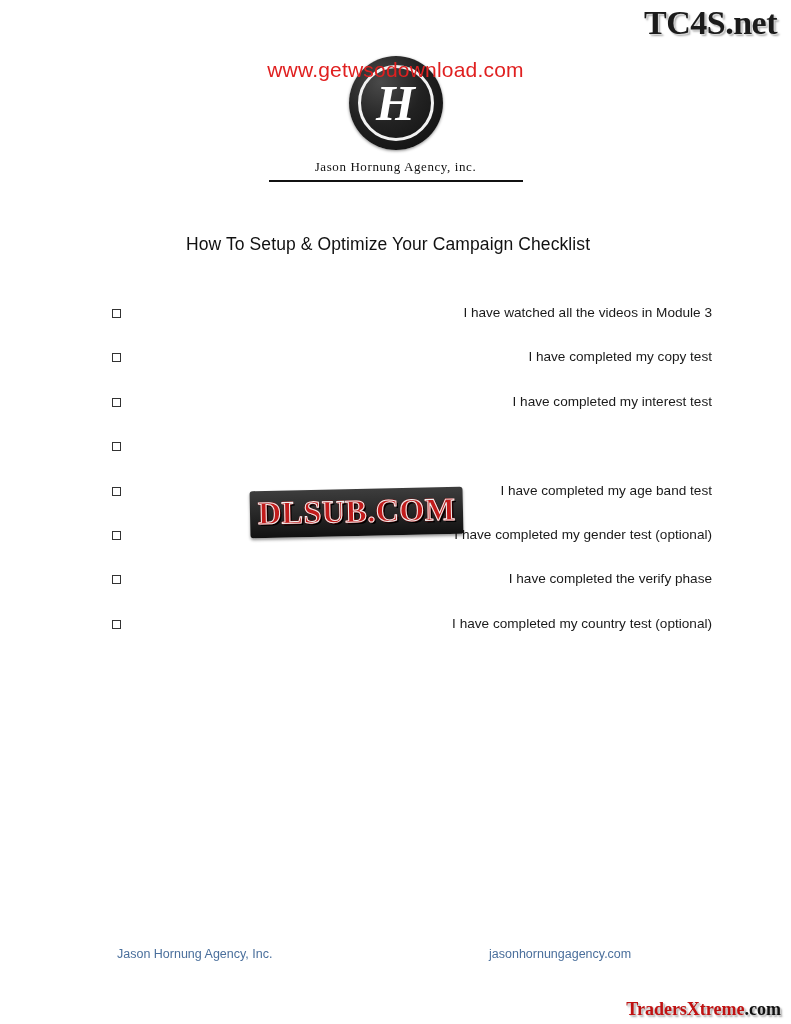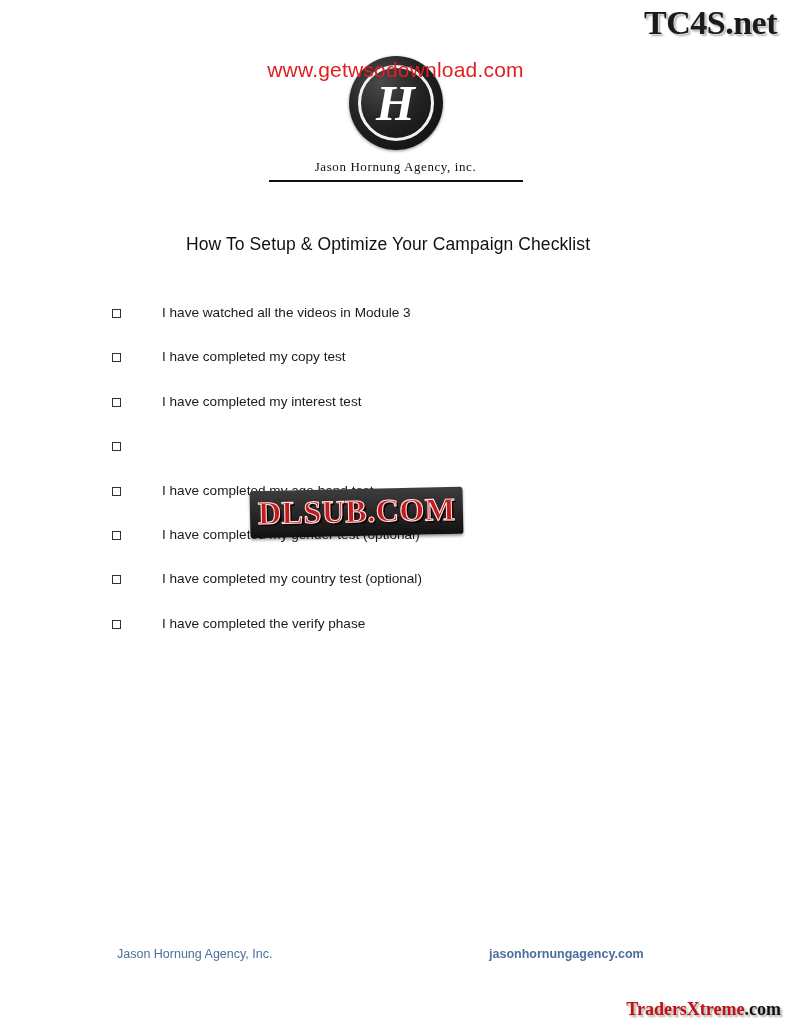--- a/index.html
+++ b/index.html
@@ -117,20 +117,21 @@
   .checklist {
     position: absolute;
     top: 305px;
     left: 112px;
     width: 600px;
   }
   .check-row {
     display: flex;
     align-items: flex-start;
     height: 44.4px;
+    justify-content: space-between;
   }
   .check-box {
     width: 9px;
     height: 9px;
     border: 1px solid #333;
     box-sizing: border-box;
     margin-top: 4px;
     flex: 0 0 auto;
     background: #fff;
   }
@@ -179,21 +180,20 @@
     left: 117px;
     font-size: 12.5px;
     color: #4a6f9c;
   }
   .footer-center {
     position: absolute;
     bottom: 63px;
     left: 489px;
     font-size: 12.5px;
     color: #4a6f9c;
-    font-weight: bold;
   }
 
   
   .wm-bottomright {
     position: absolute;
     bottom: 4px;
     right: 10px;
     font-family: "Liberation Serif", serif;
     font-weight: bold;
     font-size: 18px;
@@ -242,25 +242,25 @@
     <div class="check-row">
       <div class="check-box"></div>
       <div class="check-label">I have completed my age band test</div>
     </div>
     <div class="check-row">
       <div class="check-box"></div>
       <div class="check-label">I have completed my gender test (optional)</div>
     </div>
     <div class="check-row">
       <div class="check-box"></div>
+      <div class="check-label">I have completed the verify phase</div>
+    </div>
+    <div class="check-row">
+      <div class="check-box"></div>
       <div class="check-label">I have completed my country test (optional)</div>
-    </div>
-    <div class="check-row">
-      <div class="check-box"></div>
-      <div class="check-label">I have completed the verify phase</div>
     </div>
   </div>
 
   <div class="wm-dlsub">
     <div class="plate">
       <div class="txt">DLSUB.COM</div>
     </div>
   </div>
 
   <div class="footer-left">Jason Hornung Agency, Inc.</div>

